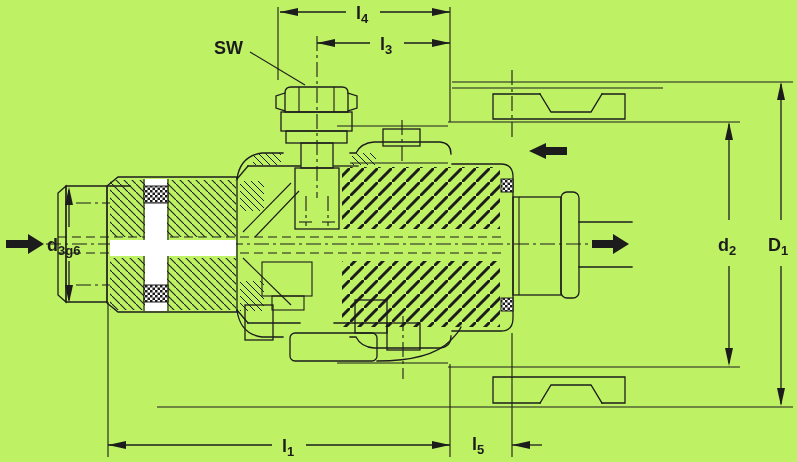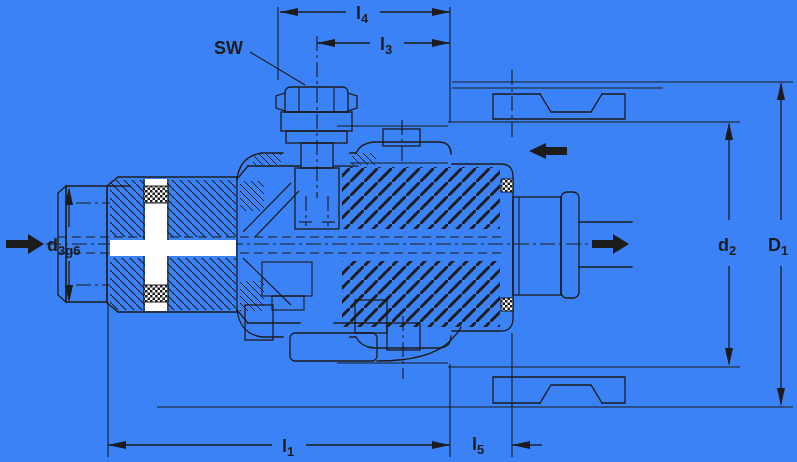--- a/index.html
+++ b/index.html
@@ -1,16 +1,16 @@
 <!DOCTYPE html>
 <html><head>
 <meta charset="utf-8">
 <style>
   html,body{margin:0;padding:0;background:#ffffff;}
-  .stage{position:relative;width:797px;height:462px;background:#3b82f6;overflow:hidden;
+  .stage{position:relative;width:797px;height:462px;background:#bef264;overflow:hidden;
          font-family:"Liberation Sans", sans-serif;}
   svg{display:block}
   .ln{stroke:#1c1c1c;stroke-width:1.3;fill:none;stroke-linecap:square}
   .ln-thin{stroke:#1c1c1c;stroke-width:1.1;fill:none}
   .cl{stroke:#1c1c1c;stroke-width:1.1;fill:none;stroke-dasharray:15 4 3 4}
   .hid{stroke:#1c1c1c;stroke-width:1.15;fill:none;stroke-dasharray:9 5}
   .dim{stroke:#1c1c1c;stroke-width:1.3;fill:none}
   .arr{fill:#1c1c1c;stroke:none}
   .flow{fill:#1c1c1c;stroke:none}
   text{fill:#1c1c1c;font-family:"Liberation Sans", sans-serif;font-weight:bold;font-size:18px}

